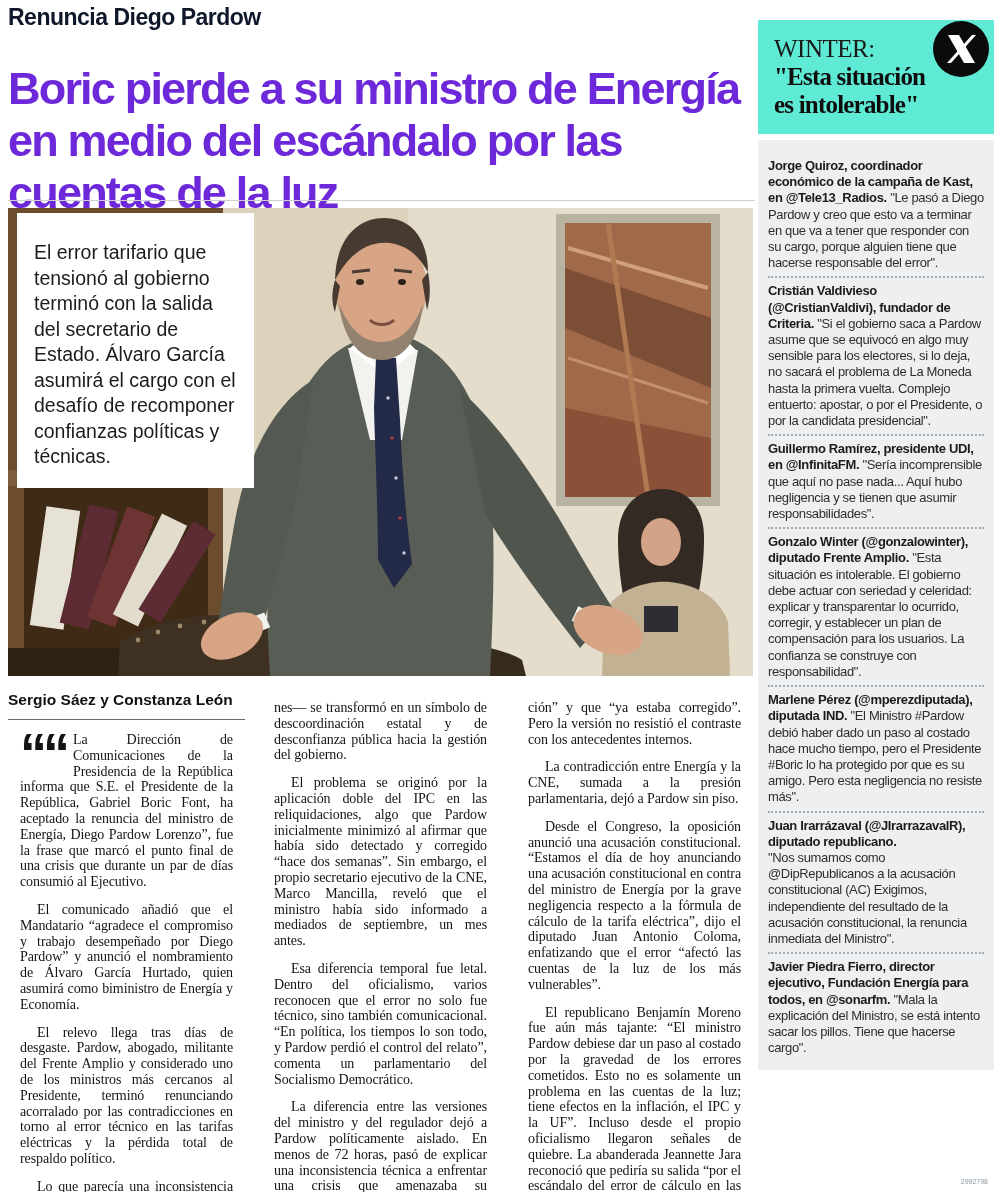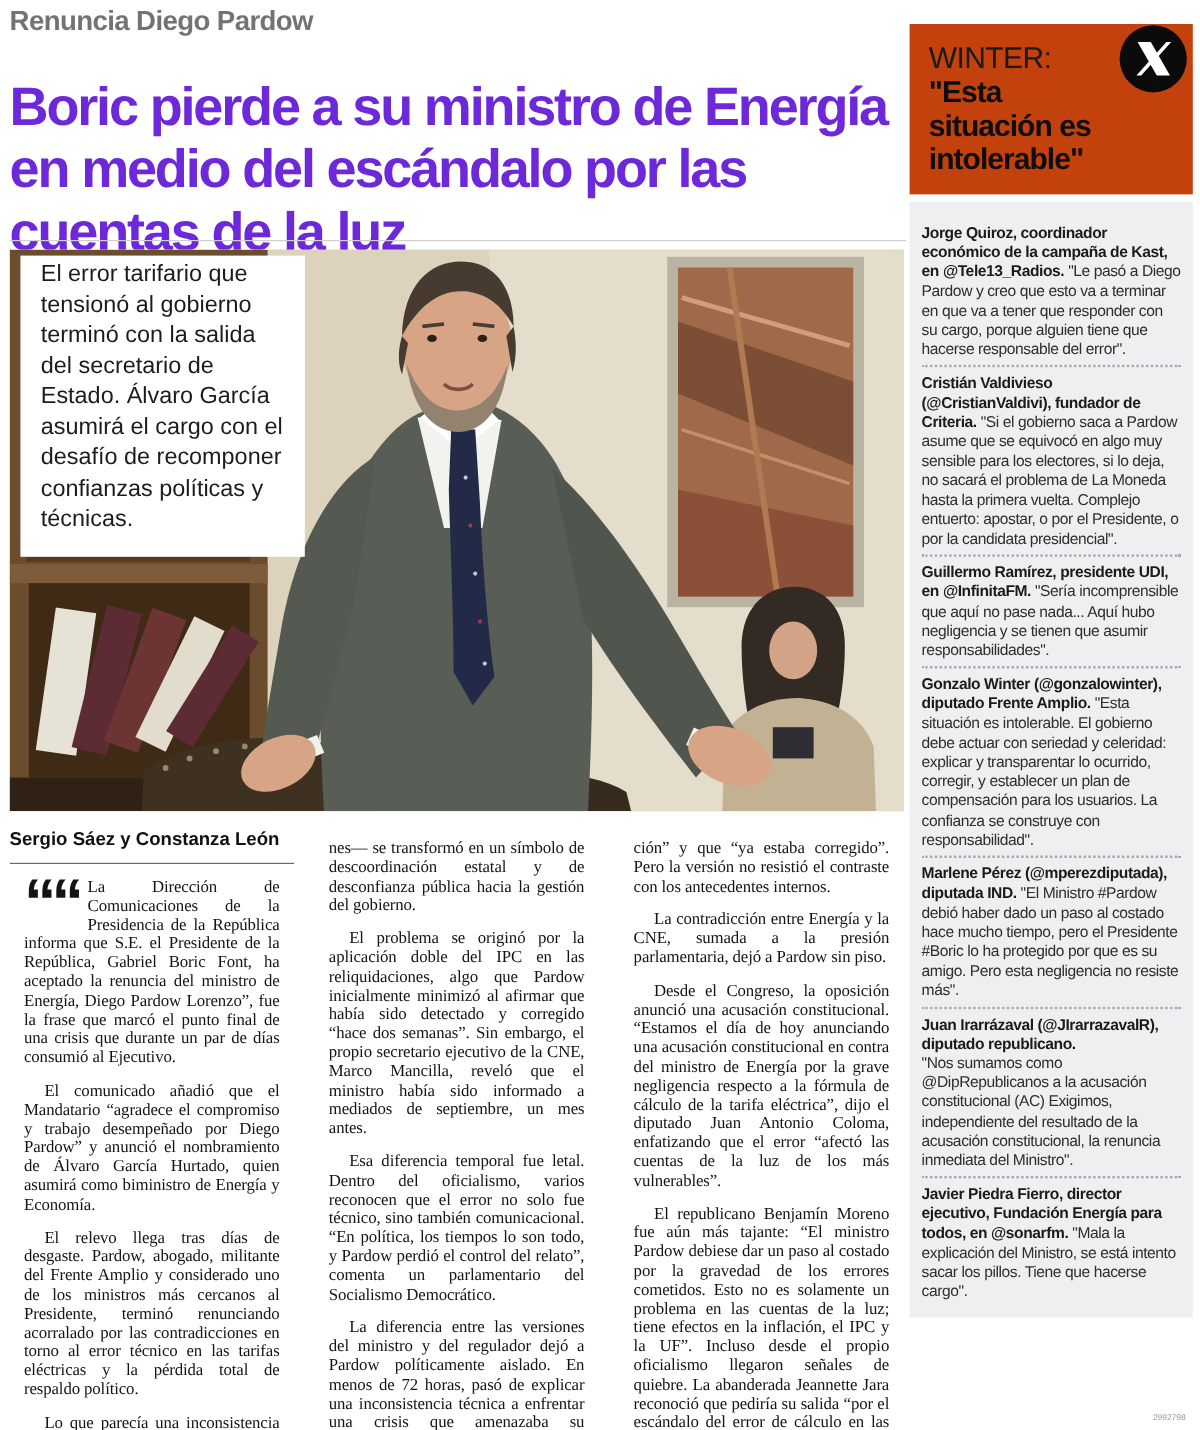--- a/index.html
+++ b/index.html
@@ -1,48 +1,48 @@
 <!DOCTYPE html>
 <html lang="es"><head>
 <meta charset="utf-8">
 <style>
   html,body{margin:0;padding:0;background:#fff;}
   .page{position:relative;width:1000px;height:1192px;background:#ffffff;overflow:hidden;
         font-family:"Liberation Sans",sans-serif;}
 
   
   .kicker{position:absolute;left:8px;top:4px;font-size:23px;font-weight:bold;
-          color:#737373;letter-spacing:-0.5px;}
+          color:#0f172a;letter-spacing:-0.5px;}
   .headline{position:absolute;left:8px;top:33px;width:752px;font-size:45px;line-height:52px;
             font-weight:bold;color:#6d28d9;letter-spacing:-1.8px;}
   .hrule{position:absolute;left:8px;top:200px;width:747px;border-top:1px solid #cfcfcf;}
 
   
   .photo{position:absolute;left:8px;top:208px;width:745px;height:468px;overflow:hidden;background:#ddd3bd;}
   .photo svg{display:block;}
   .overlay{position:absolute;left:9px;top:5px;width:204px;background:#ffffff;
-           padding:3px 16px 18px 17px;font-size:19.5px;line-height:25.5px;color:#1c1c1c;}
+           padding:27px 16px 18px 17px;font-size:19.5px;line-height:25.5px;color:#1c1c1c;}
 
   
   .columns{position:absolute;left:8px;top:688px;width:747px;height:504px;overflow:hidden;
            display:flex;gap:17px;}
   .col{width:237px;flex:0 0 237px;}
   .byline{font-size:15.5px;font-weight:bold;color:#111;padding:3px 0 10px;
           border-bottom:1px solid #6b6b6b;margin-bottom:11px;}
   .col p{margin:12px;font-family:"Liberation Serif",serif;font-size:14px;line-height:15.8px;
          text-align:justify;color:#141414;letter-spacing:-0.1px;}
   .col p.ind{text-indent:17px;}
   .dropq{float:left;font-family:"Liberation Sans",sans-serif;font-weight:bold;font-size:54px;
          line-height:38px;margin:1px 7px 0 0;color:#141414;letter-spacing:-4px;}
   .subhead{font-family:"Liberation Sans",sans-serif;font-weight:normal;color:#0f766e;
            font-size:17px;line-height:19px;letter-spacing:-0.7px;margin:9px 0 4px;}
 
   
   .sidebar{position:absolute;left:758px;top:0;width:236px;}
-  .sb-header{position:relative;margin-top:20px;background:#c2410c;padding:15px 60px 15px 16px;}
+  .sb-header{position:relative;margin-top:20px;background:#5eead4;padding:15px 60px 15px 16px;font-family:Liberation Serif, serif;}
   .sb-kname{display:block;font-size:25px;font-weight:400;color:#1a1a1a;letter-spacing:-0.5px;line-height:28px;}
   .sb-kquote{display:block;font-size:25px;font-weight:bold;color:#0e0e0e;letter-spacing:-0.8px;line-height:28px;}
   .x-badge{position:absolute;top:0px;right:4px;width:58px;height:58px;}
   .sb-body{background:#edeff0;margin-top:6px;padding:18px 10px 14px 10px;box-sizing:border-box;}
   .q-item{font-size:13px;line-height:16.2px;letter-spacing:-0.35px;color:#2e2e2e;}
   .q-name{font-weight:bold;color:#1b1b1b;}
   .q-name::after{content:" ";}
   .q-name.nb{display:block;}
   .q-sep{border:none;border-bottom:2px dotted #a4aaad;height:0;margin:5px 0 5px;}
   .q-item:last-child .q-sep{display:none;}

